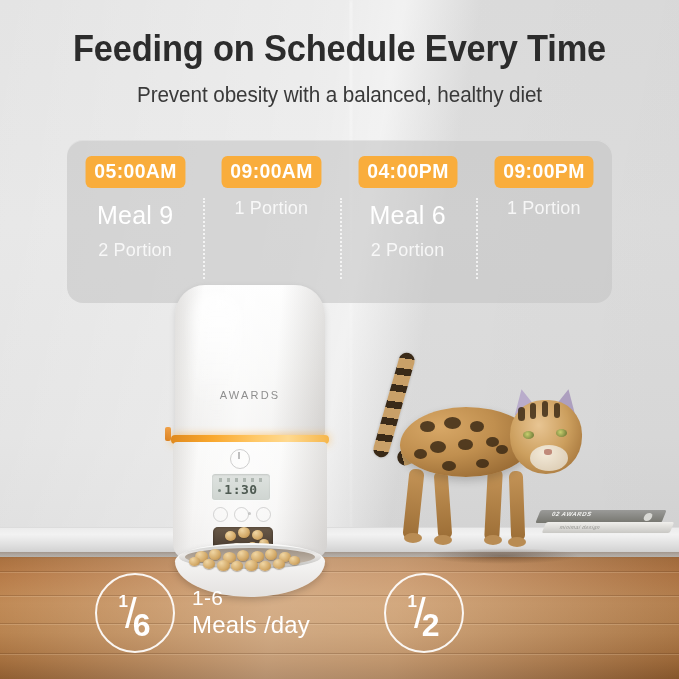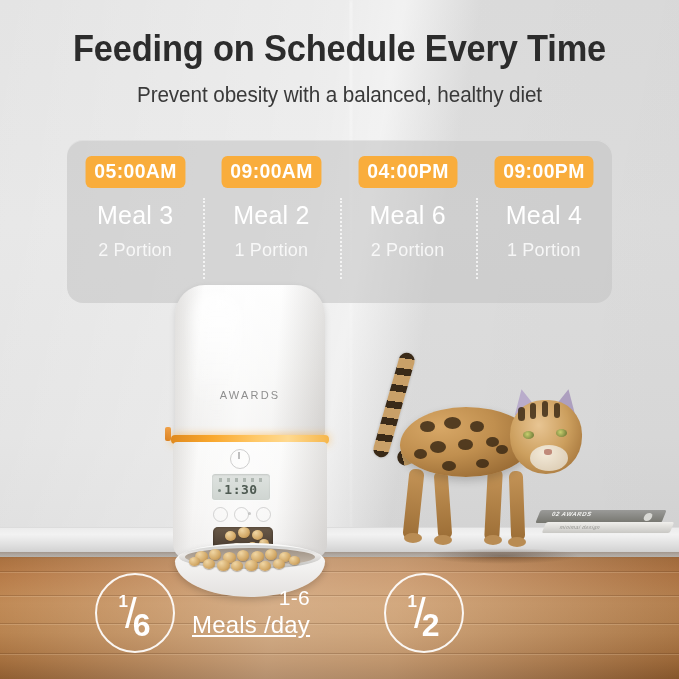--- a/index.html
+++ b/index.html
@@ -305,22 +305,22 @@
   }
   .frac-slash{
     font-size:42px;font-weight:300;line-height:1;
     margin:0 -2px;position:relative;top:1px;
   }
   .frac-den{
     font-size:32px;font-weight:700;
     position:relative;top:12px;left:-2px;
   }
   .feature-text{margin-left:17px;color:#ffffff;}
-  .feature-line1{font-size:21px;font-weight:400;letter-spacing:.3px;line-height:1.18;white-space:nowrap;text-align:right;}
-  .feature-line2{font-size:24px;font-weight:400;letter-spacing:.2px;line-height:1.2;white-space:nowrap;text-decoration:underline;}
+  .feature-line1{font-size:21px;font-weight:400;letter-spacing:.3px;line-height:1.18;white-space:nowrap;}
+  .feature-line2{font-size:24px;font-weight:400;letter-spacing:.2px;line-height:1.2;white-space:nowrap;}
 </style>
 </head>
 <body>
 
 <div id="stage">
 
   <div class="wall"></div>
   <div class="wall-seam"></div>
   <div class="baseboard-top"></div>
   <div class="baseboard"></div>
@@ -339,39 +339,37 @@
   <div class="floor-sheen"></div>
 
   <div class="title">Feeding on Schedule Every Time</div>
   <div class="subtitle">Prevent obesity with a balanced, healthy diet</div>
 
   <div class="panel">
     <div class="panel-grid">
 
       <div class="meal-col">
         <div class="time-badge">05:00AM</div>
-        <div class="meal-name">Meal 3</div>
+        <div class="meal-name">Meal 9</div>
         <div class="meal-portion">2 Portion</div>
       </div>
 
       <div class="meal-col">
         <div class="time-badge">09:00AM</div>
-        <div class="meal-name">Meal 2</div>
         <div class="meal-portion">1 Portion</div>
       </div>
 
       <div class="meal-col">
         <div class="time-badge">04:00PM</div>
         <div class="meal-name">Meal 6</div>
         <div class="meal-portion">2 Portion</div>
       </div>
 
       <div class="meal-col">
         <div class="time-badge">09:00PM</div>
-        <div class="meal-name">Meal 4</div>
         <div class="meal-portion">1 Portion</div>
       </div>
 
     </div>
   </div>
 
   <div class="cat-shadow"></div>
   <div class="cat">
     <div class="tail"></div>
     <div class="tail2"></div>

